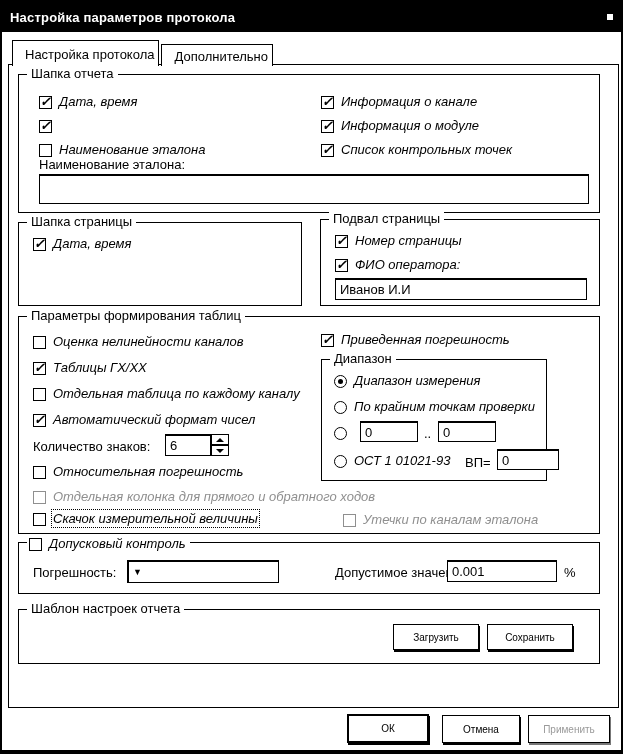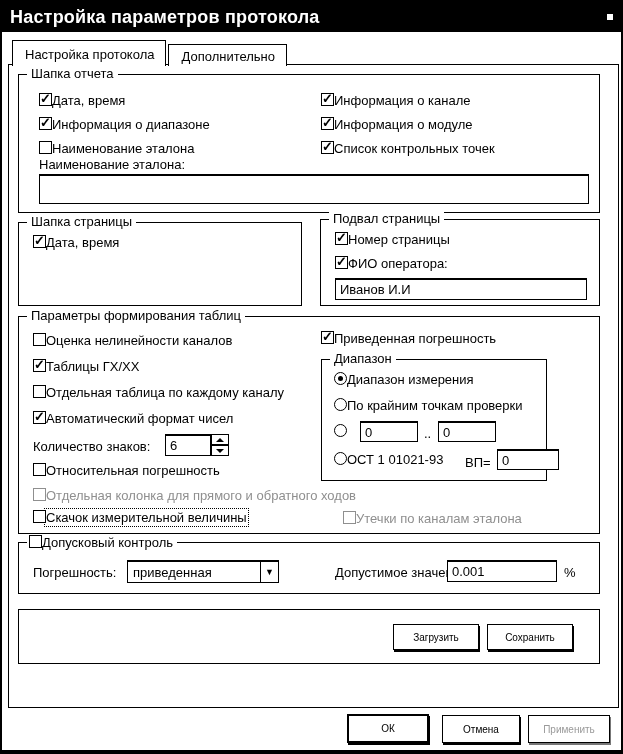--- a/index.html
+++ b/index.html
@@ -5,35 +5,35 @@
   html,body{margin:0;padding:0;background:#fff;}
   *{box-sizing:border-box;font-family:"Liberation Sans",sans-serif;}
   .dialog{
     position:relative;width:623px;height:754px;background:#fff;
     border:2px solid #000;border-bottom:4px solid #000;overflow:hidden;
     color:#000;font-size:13px;
   }
   
   .titlebar{position:absolute;top:0;left:0;right:0;height:30px;background:#000;
     display:flex;align-items:center;padding:0 8px;}
-  .title{color:#fff;font-weight:bold;font-size:18px;letter-spacing:.2px;}
+  .title{color:#fff;font-weight:bold;font-size:13px;letter-spacing:.2px;}
   .close{margin-left:auto;width:6px;height:6px;background:#fff;cursor:pointer;}
   
   .tabs{position:absolute;top:38px;left:10px;display:flex;align-items:flex-end;z-index:3;}
-  .tab{border:1px solid #000;border-bottom:none;background:#fff;padding:4px 11px 3px 12px;
+  .tab{border:1px solid #000;border-bottom:none;background:#fff;padding:4px 4px 3px 12px;
     height:22px;line-height:15px;cursor:pointer;}
   .tab.active{height:26px;line-height:19px;font-weight:normal;position:relative;}
   .tab.active::after{content:"";position:absolute;left:0;right:0;bottom:-2px;height:3px;background:#fff;}
   .tab + .tab{margin-left:2px;}
   .page{position:absolute;top:62px;left:6px;width:611px;height:644px;border:1px solid #000;background:#fff;z-index:1;}
   
   .group{position:absolute;border:1px solid #000;background:#fff;z-index:2;}
   .legend{position:absolute;top:-9px;left:8px;background:#fff;padding:0 4px;white-space:nowrap;}
   
-  .cb,.radio{display:flex;align-items:flex-start;white-space:nowrap;cursor:pointer;height:16px;}
+  .cb,.radio{display:flex;align-items:flex-end;gap:7px;white-space:nowrap;cursor:pointer;height:16px;font-style:italic;}
   .box{width:13px;height:13px;border:1px solid #000;background:#fff;flex:0 0 13px;
     position:relative;}
   .box.checked::after{content:"✓";position:absolute;left:0px;top:-3px;font-size:13px;font-weight:bold;}
   .circ{width:13px;height:13px;border:1px solid #000;border-radius:50%;background:#fff;flex:0 0 13px;position:relative;}
   .circ.selected::after{content:"";position:absolute;left:3px;top:3px;width:5px;height:5px;border-radius:50%;background:#000;}
   .disabled{color:#8f8f8f;}
   .disabled .box{border-color:#8f8f8f;}
   .focusrect{outline:1px dotted #000;outline-offset:1px;}
   .col{position:absolute;display:flex;flex-direction:column;gap:8px;}
   
@@ -75,21 +75,20 @@
 
   <div class="group" style="left:16px;top:72px;width:582px;height:139px;">
     <span class="legend">Шапка отчета</span>
     <div class="col" style="left:20px;top:18px;">
       <div class="cb">
         <span class="box checked"></span>
         <span class="label">Дата, время</span>
       </div>
       <div class="cb">
         <span class="box checked"></span>
-        <span class="label">Информация о диапазоне</span>
       </div>
       <div class="cb">
         <span class="box"></span>
         <span class="label">Наименование эталона</span>
       </div>
     </div>
     <div class="col" style="left:302px;top:18px;">
       <div class="cb">
         <span class="box checked"></span>
         <span class="label">Информация о канале</span>
@@ -210,29 +209,29 @@
 
   <div class="group" style="left:16px;top:540px;width:582px;height:52px;">
     <span class="legend" style="padding:0 4px 0 2px;">
       <span class="cb" style="display:inline-flex;vertical-align:middle;">
         <span class="box"></span>
         <span class="label">Допусковый контроль</span>
       </span>
     </span>
     <span class="label abs" style="left:14px;top:22px;">Погрешность:</span>
     <div class="combo abs" style="left:108px;top:17px;width:152px;">
-      <span class="combo-value">приведенная</span>
       <span class="combo-arrow">▼</span>
     </div>
     <span class="label abs" style="left:316px;top:22px;">Допустимое значение</span>
     <input class="txt abs" style="left: 428px; top: 17px; width: 110px; height: 22px;" value="0.001">
     <span class="label abs" style="left:545px;top:22px;">%</span>
   </div>
 
   <div class="group" style="left:16px;top:607px;width:582px;height:55px;">
+    <span class="legend">Шаблон настроек отчета</span>
     <div class="btn" style="left:374px;top:14px;width:86px;height:26px;">Загрузить</div>
     <div class="btn" style="left:468px;top:14px;width:86px;height:26px;">Сохранить</div>
   </div>
 
   <div class="btn default" style="left:345px;top:712px;width:82px;height:29px;">ОК</div>
   <div class="btn disabled" style="left:526px;top:713px;width:82px;height:28px;">Применить</div>
   <div class="btn" style="left:440px;top:713px;width:78px;height:28px;">Отмена</div>
 
 </div>
 

